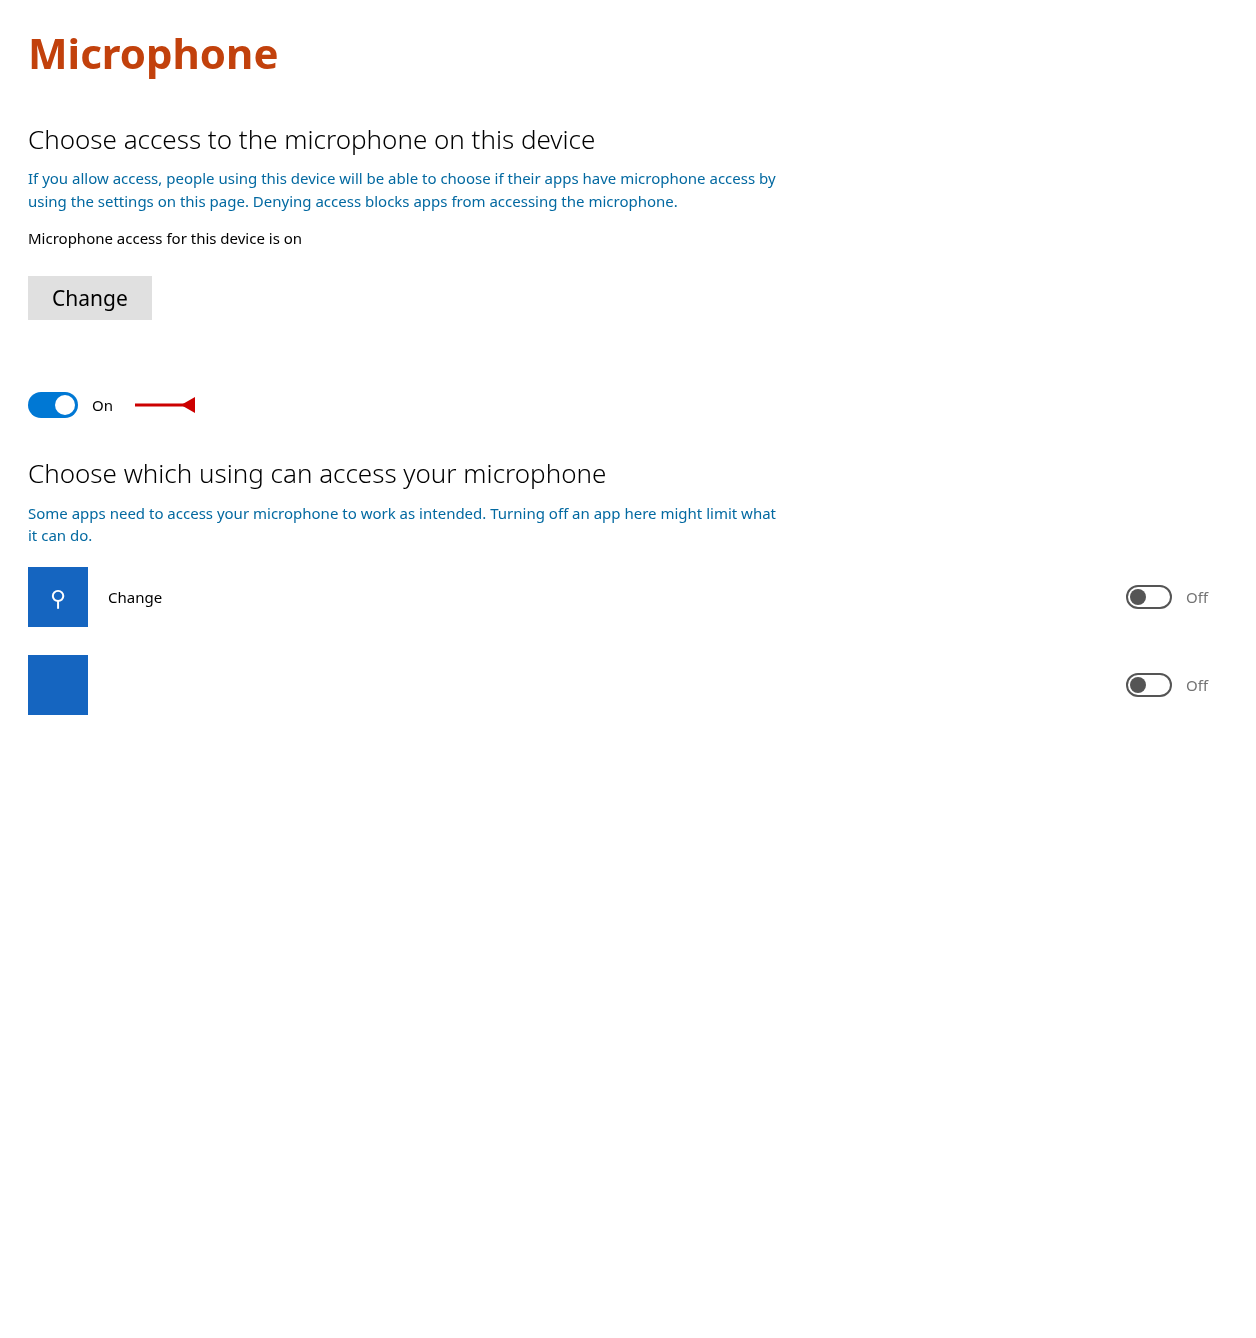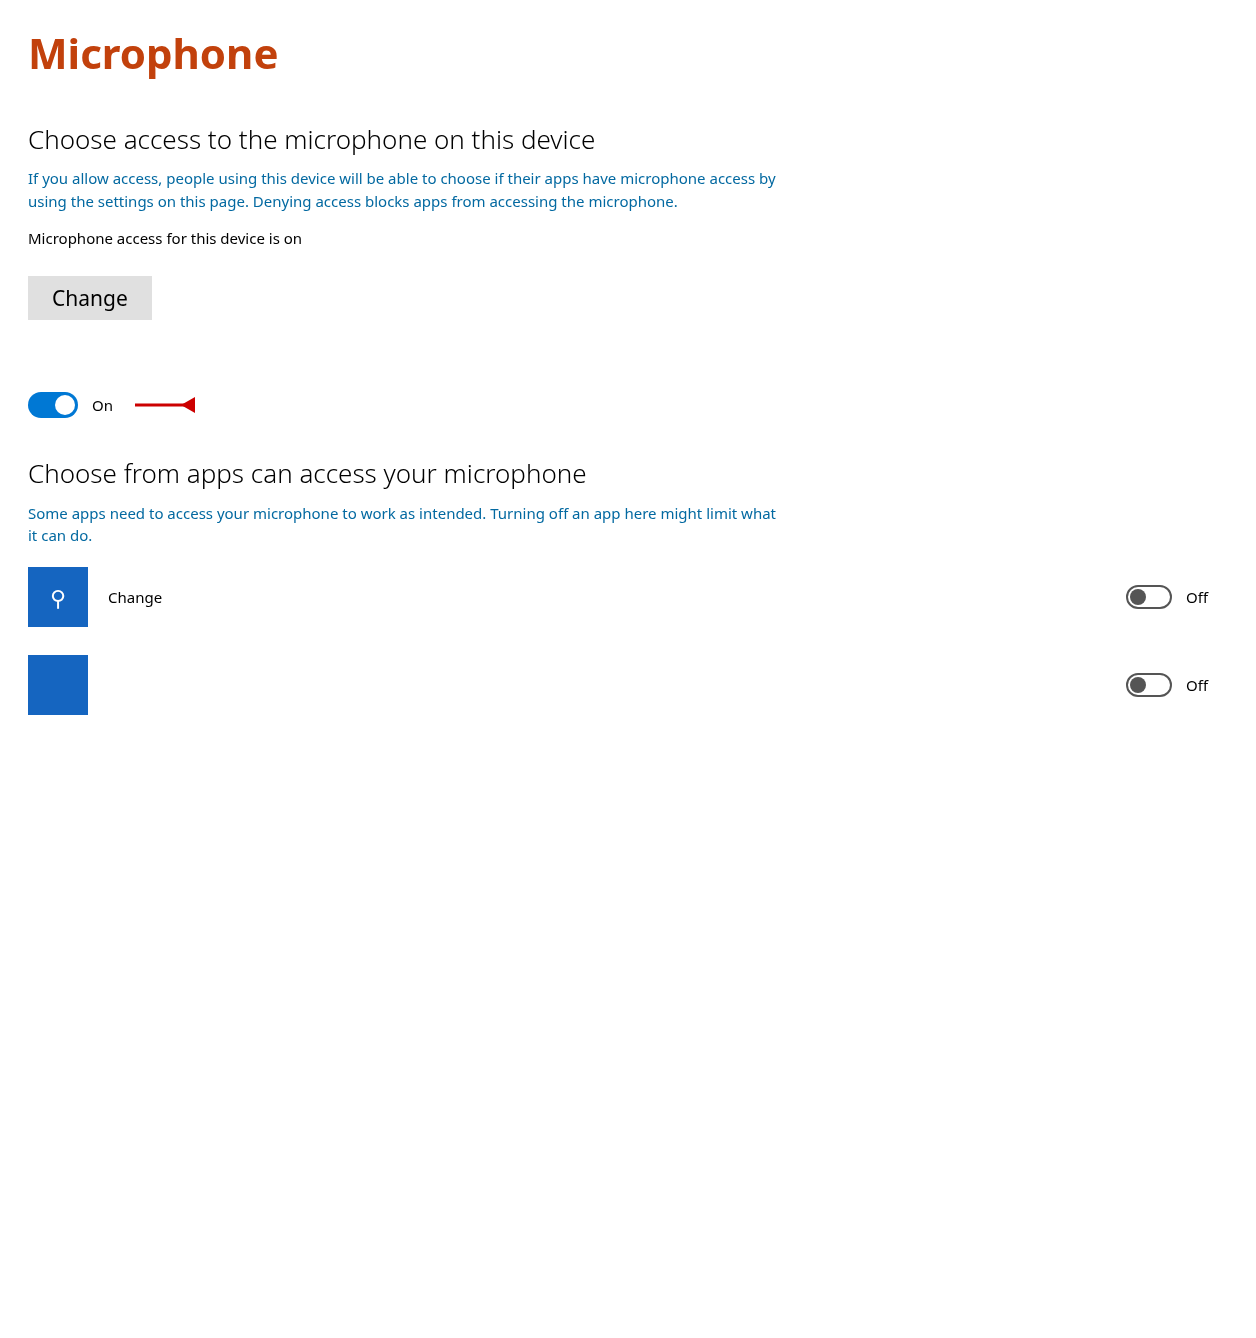--- a/index.html
+++ b/index.html
@@ -206,21 +206,21 @@
       top: 2px;
       left: 2px;
       width: 16px;
       height: 16px;
       border-radius: 50%;
       background: #555555;
     }
 
     .app-toggle-label {
       font-size: 15px;
-      color: #000000;
+      color: #737373;
       min-width: 30px;
     }
   </style>
 </head>
 <body>
 
 <h1 class="page-title">Microphone</h1>
 
 <div class="section-divider">
   <h2 class="section-heading">Choose access to the microphone on this device</h2>
@@ -235,21 +235,21 @@
       <div class="toggle-knob"></div>
     </div>
     <span class="toggle-label">On</span>
     <span class="arrow-annotation">
       <span class="red-arrow"></span>
     </span>
   </div>
 </div>
 
 <div>
-  <h2 class="section-heading">Choose from apps can access your microphone</h2>
+  <h2 class="section-heading">Choose which using can access your microphone</h2>
   <p class="section-description">Some apps need to access your microphone to work as intended. Turning off an app here might limit what it can do.</p>
 
   <div class="app-list">
 
     <div class="app-item">
       <div class="app-icon cortana">
         <span class="search-glyph">⚲</span>
       </div>
       <span class="app-name">Change</span>
       <div class="app-toggle-row">

